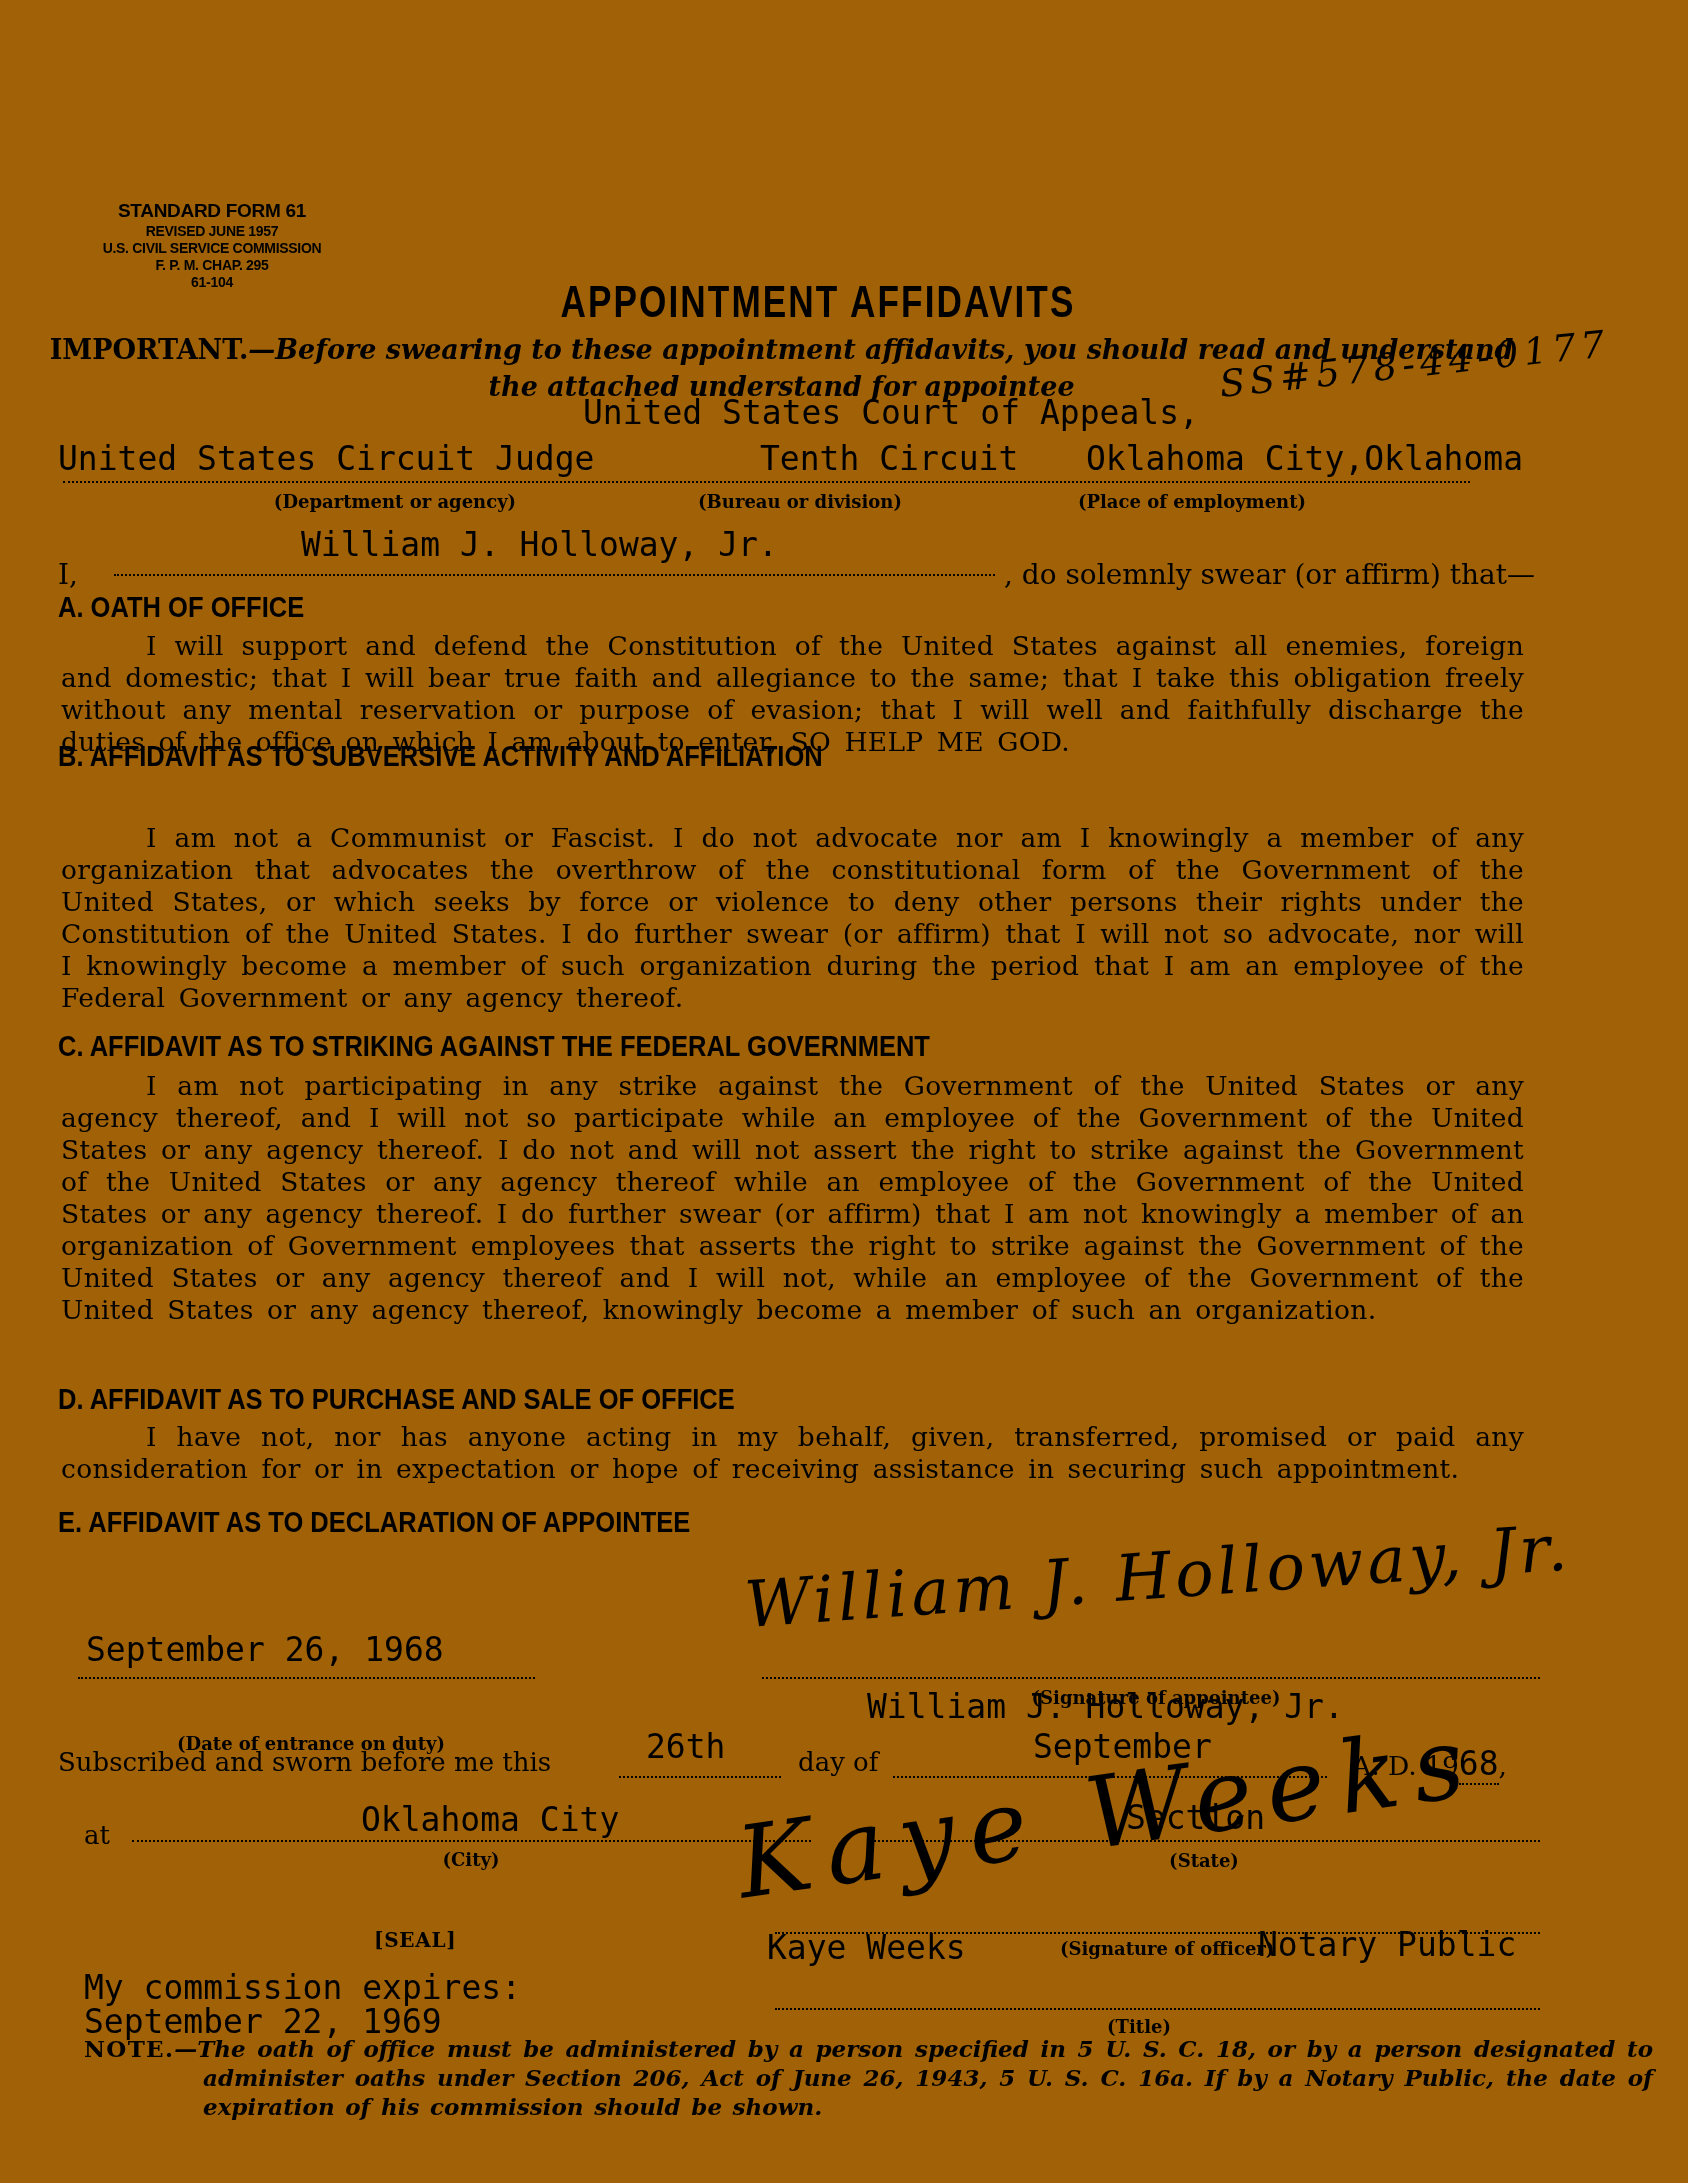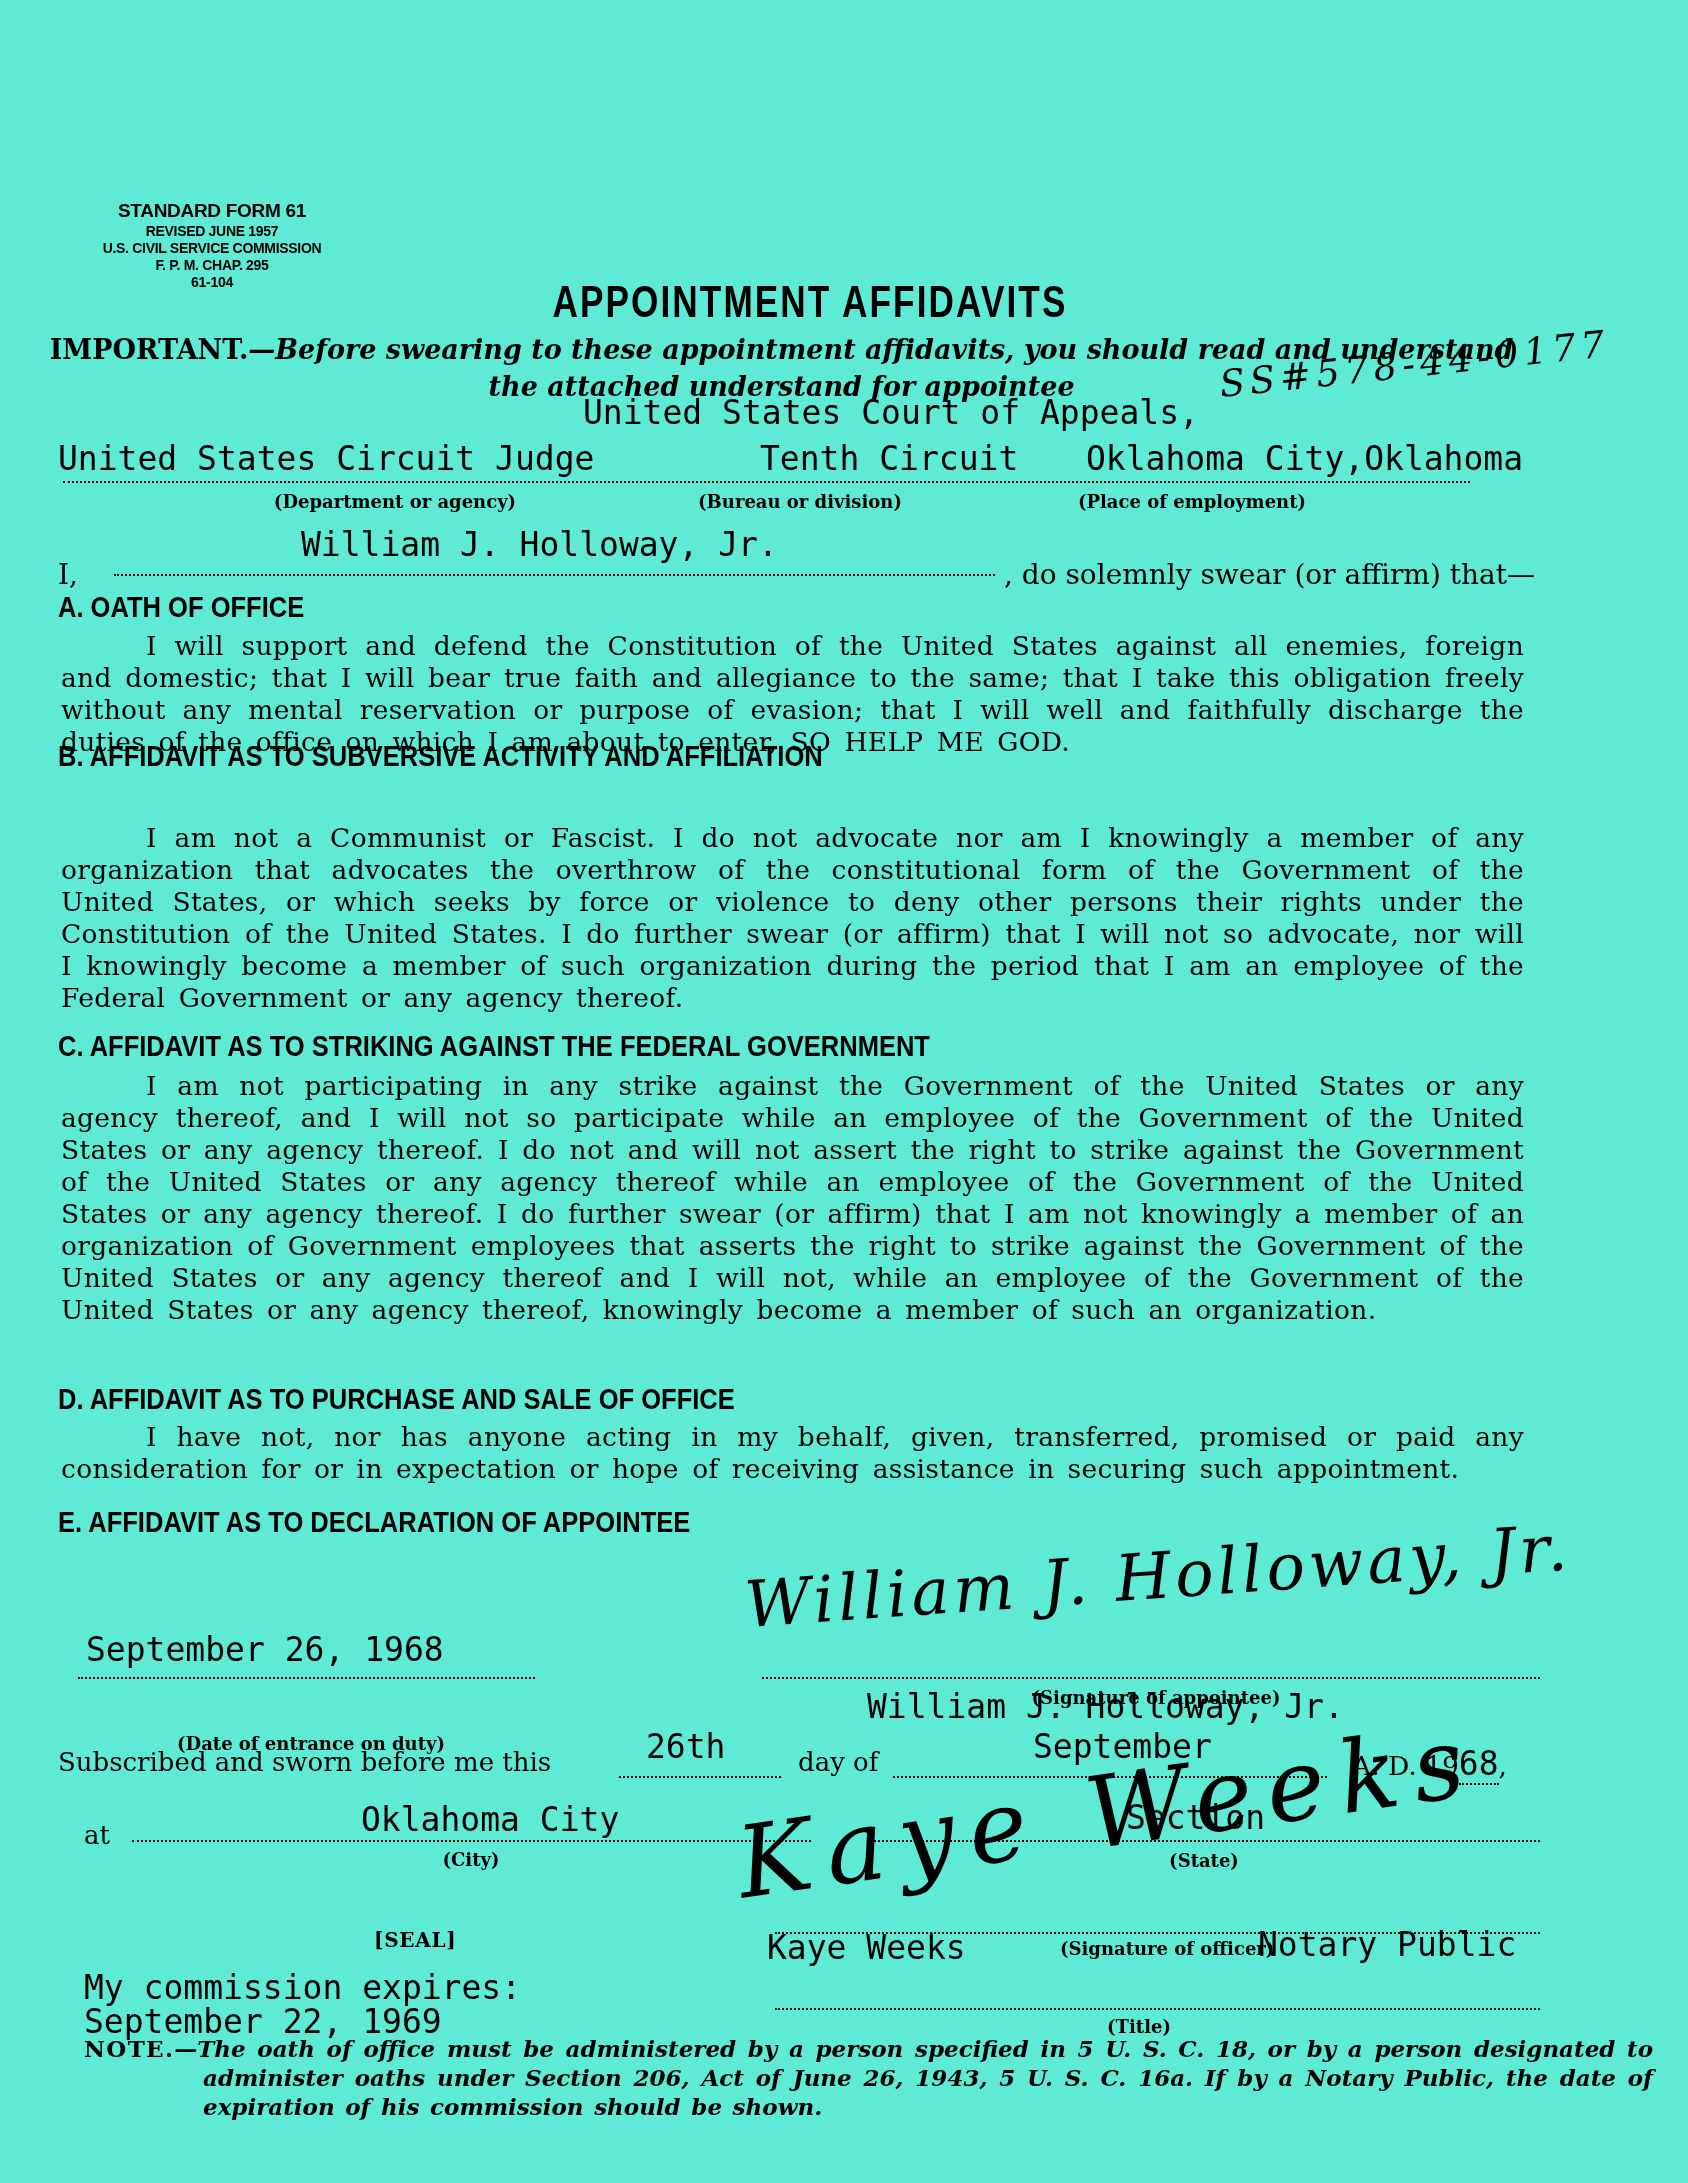--- a/index.html
+++ b/index.html
@@ -1,36 +1,36 @@
 <!DOCTYPE html>
 <html style="font-size:10.6px"><head>
 <meta charset="utf-8">
 <style>
   html,body{margin:0;padding:0;background:#777;}
-  .page{position:relative;width:1689px;height:2183px;background:#5eead4;color:#000;overflow:hidden;
+  .page{position:relative;width:1689px;height:2183px;background:#a16207;color:#000;overflow:hidden;
         font-family:"DejaVu Serif", serif;}
 
   
   .abs{position:absolute;}
   .typed{font-family:"DejaVu Sans Mono", monospace;font-size:33px;line-height:1;white-space:pre;}
   .typed-inline{font-family:"DejaVu Sans Mono", monospace;font-size:33px;line-height:1;white-space:pre;}
   .ser{font-family:"DejaVu Serif", serif;font-size:26px;line-height:1.2;white-space:nowrap;}
   .ser-inline{font-family:"DejaVu Serif", serif;font-size:26.5px;}
   .flabel{font-family:"DejaVu Serif", serif;font-weight:700;font-size:18px;white-space:nowrap;}
   .ctr{transform:translateX(-50%);}
   .dotline{border-bottom:2.6px dotted #000;}
 
   
   .form-meta{left:76px;top:199px;width:272px;text-align:center;
              font-family:"Liberation Sans", sans-serif;font-weight:700;letter-spacing:-0.3px;}
   .form-meta .l0{font-size:19px;line-height:24px;}
   .form-meta .ls{font-size:14px;line-height:17px;}
 
   
-  .title-wrap{left:8px;top:277px;width:1603px;text-align:center;}
+  .title-wrap{left:16px;top:277px;width:1603px;text-align:center;}
   .title-text{display:inline-block;font-family:"Liberation Sans", sans-serif;font-weight:700;
               font-size:44px;letter-spacing:2.6px;transform:scaleX(0.8);transform-origin:center;}
 
   
   .important{left:16.6px;top:331px;width:1530px;text-align:center;font-style:italic;font-weight:700;
              font-size:27px;line-height:37px;}
   .important .roman{font-style:normal;}
 
   
   .script{font-family:"DejaVu Serif", serif;font-style:italic;white-space:nowrap;}

